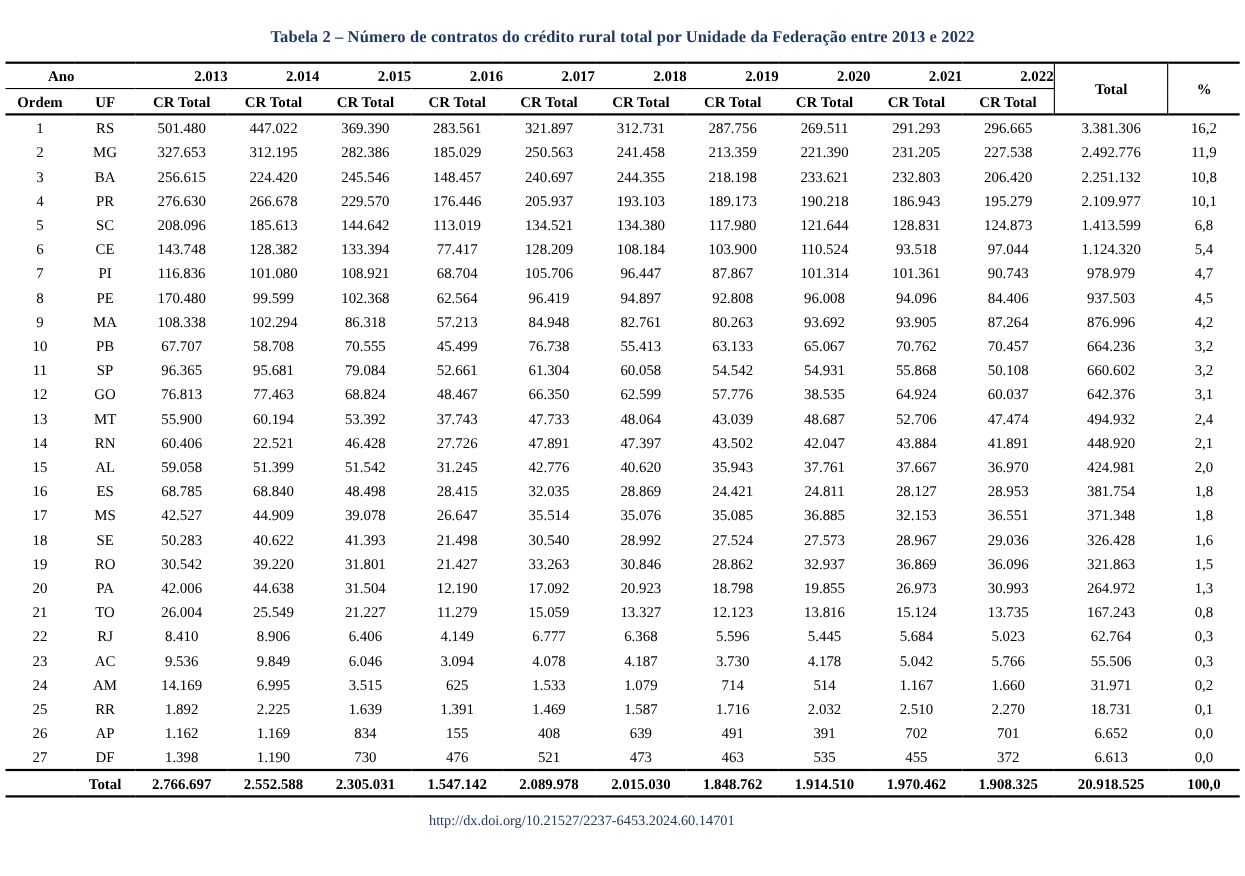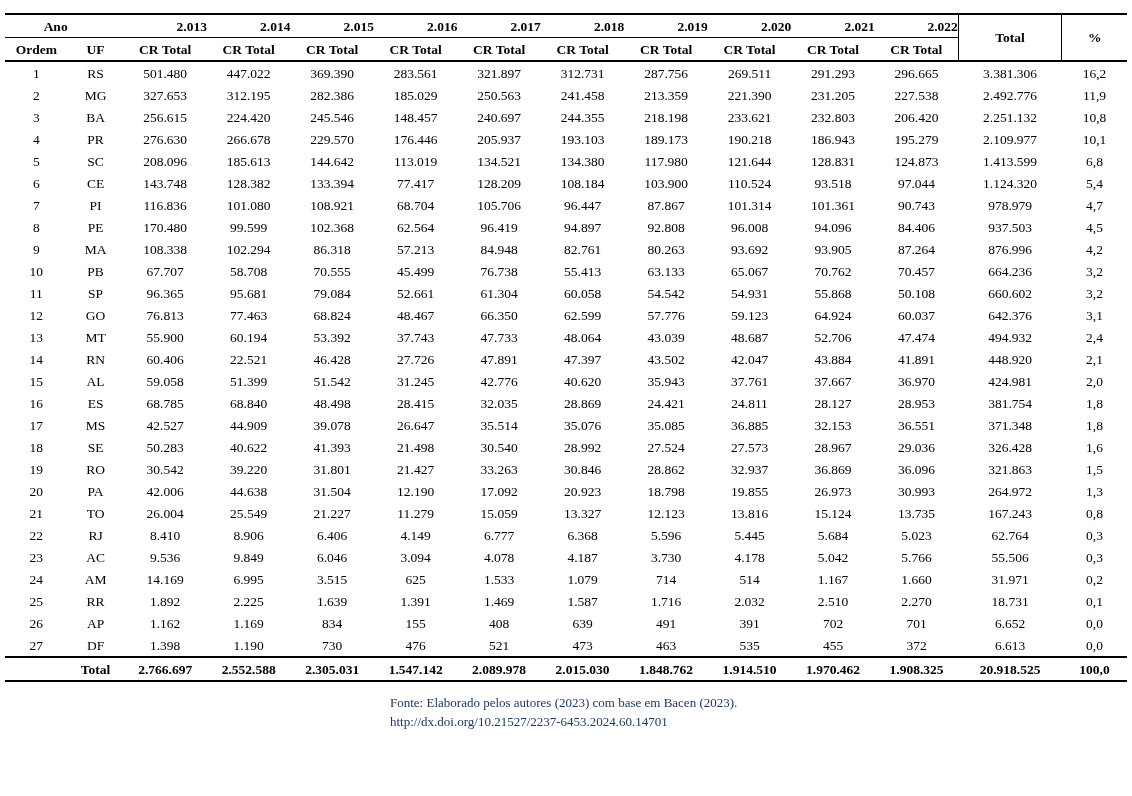--- a/index.html
+++ b/index.html
@@ -32,20 +32,21 @@
   }
   .footer-notes {
     margin: 11px 0 0 390px; color: #1F3864; font-size: 13px; line-height: 19px;
   }
 </style>
 </head>
 <body>
 
 <div class="page">
 
+  <div class="title">Tabela 2 – Número de contratos do crédito rural total por Unidade da Federação entre 2013 e 2022</div>
 
   <table class="data">
     <colgroup>
       <col style="width:5.5%">
         <col style="width:4.9%">
       <col style="width:7.33%">
         <col style="width:7.33%">
         <col style="width:7.33%">
         <col style="width:7.33%">
         <col style="width:7.33%">
@@ -269,21 +270,21 @@
         <tr>
           <td>12</td>
           <td>GO</td>
           <td>76.813</td>
           <td>77.463</td>
           <td>68.824</td>
           <td>48.467</td>
           <td>66.350</td>
           <td>62.599</td>
           <td>57.776</td>
-          <td>59.123</td>
+          <td>38.535</td>
           <td>64.924</td>
           <td>60.037</td>
           <td>642.376</td>
           <td>3,1</td>
         </tr>
         <tr>
           <td>13</td>
           <td>MT</td>
           <td>55.900</td>
           <td>60.194</td>
@@ -537,17 +538,16 @@
           <td>1.914.510</td>
           <td>1.970.462</td>
           <td>1.908.325</td>
           <td>20.918.525</td>
           <td>100,0</td>
         </tr>
     </tfoot>
   </table>
 
   <div class="footer-notes">
-    <div>Fonte: Elaborado pelos autores (2023) com base em Bacen (2023).</div>
     <div>http://dx.doi.org/10.21527/2237-6453.2024.60.14701</div>
   </div>
 
 </div>
 
 </body></html>

